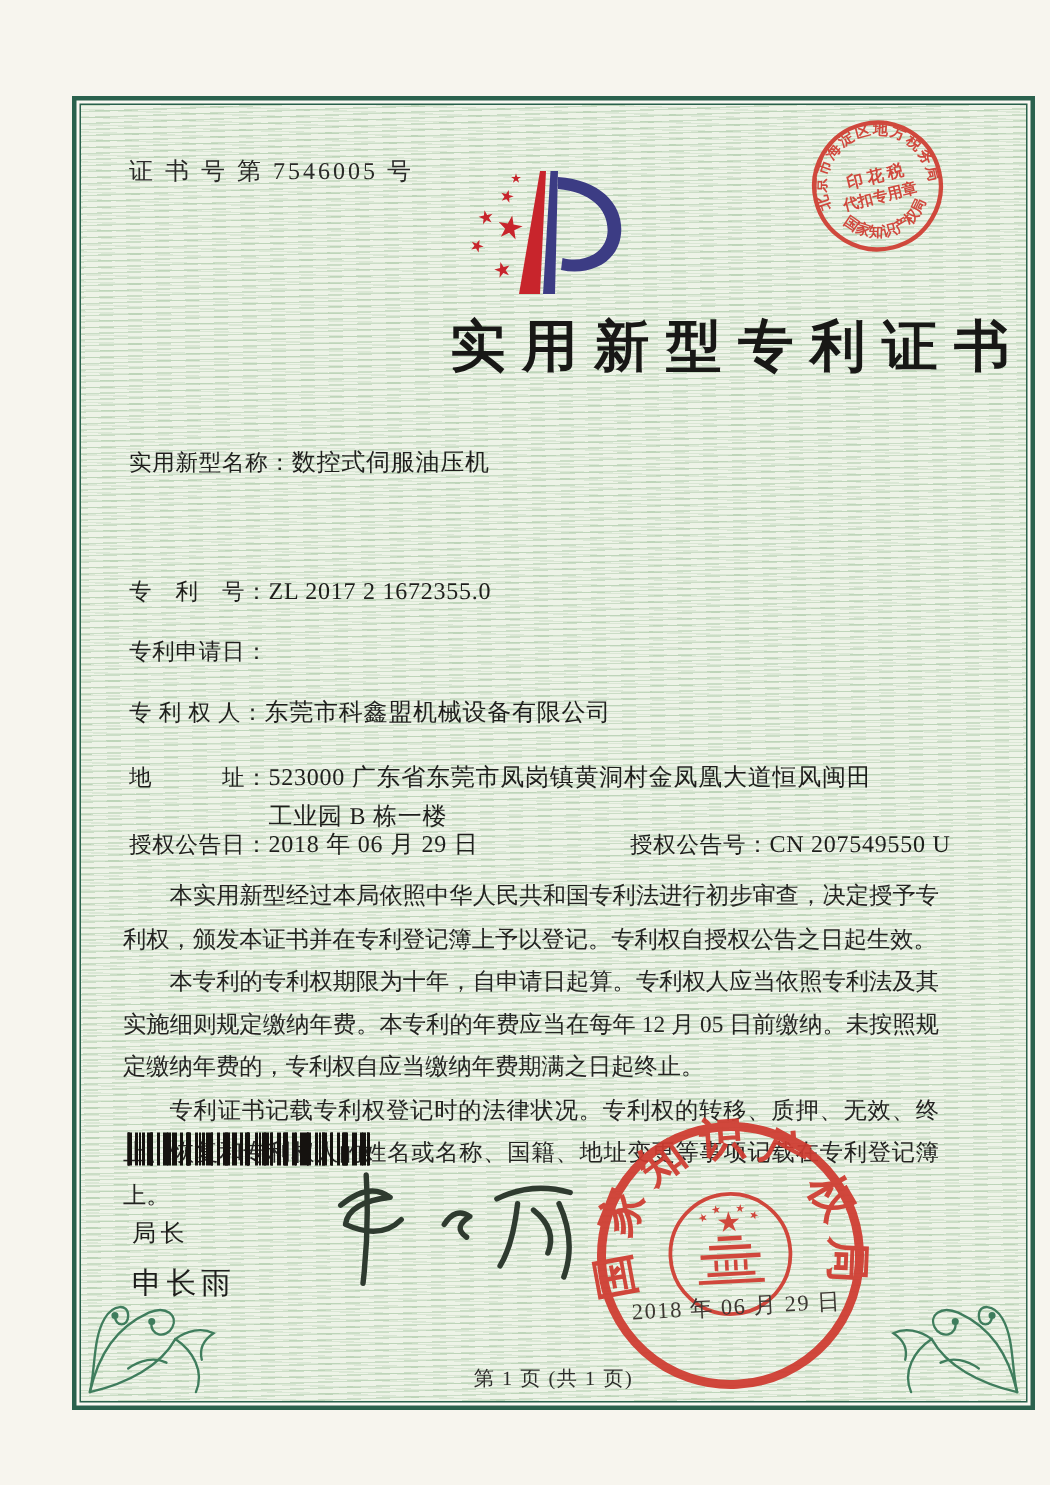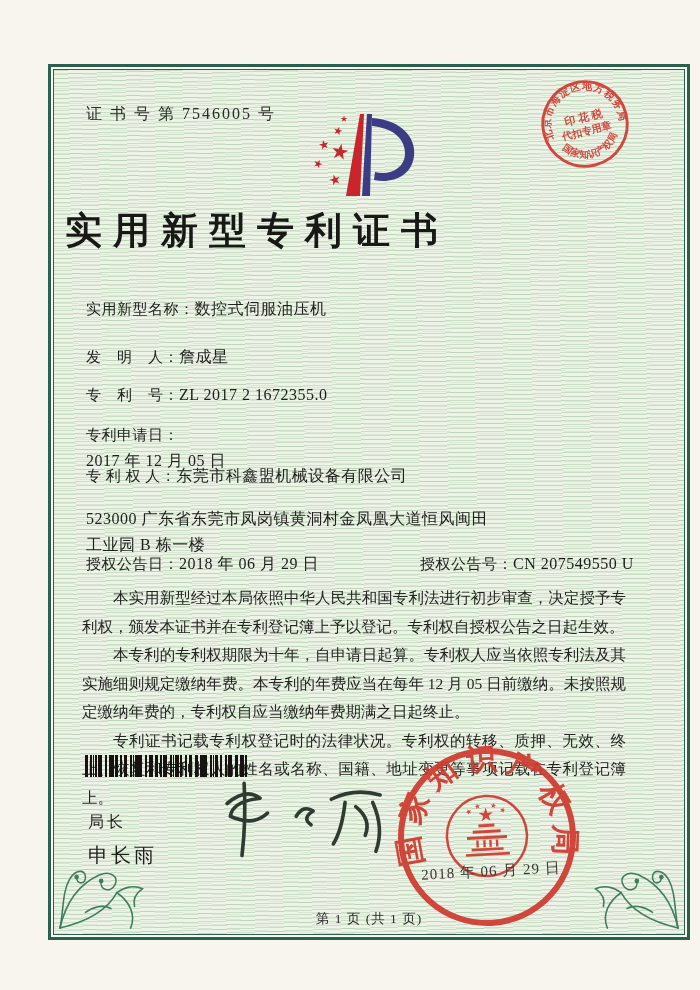--- a/index.html
+++ b/index.html
@@ -26,21 +26,21 @@
       repeating-linear-gradient(178deg, rgba(122,170,120,.30) 0 1px, rgba(255,255,255,0) 1px 4px),
       repeating-linear-gradient(2deg, rgba(122,170,120,.16) 0 1px, rgba(255,255,255,0) 1px 5px);
   }
   .abs{position:absolute;}
   
   .cert-no{left:32px;top:34px;font-size:16px;letter-spacing:2px;color:#2a2a28;}
   
   .logo{left:0;right:0;top:38px;display:flex;justify-content:center;}
   
   .title{
-    left:0;right:0;top:136px;text-align:left;
+    left:0;right:0;top:136px;text-align:right;
     font-size:37px;font-weight:bold;letter-spacing:11px;padding-left:11px;
     color:#181816;
   }
   
   .row{left:32px;display:flex;font-size:16px;line-height:26px;color:#1e1e1c;}
   .row .lbl{white-space:pre;font-size:15px;letter-spacing:.5px;flex:none;}
   .row .val{font-size:16px;letter-spacing:.5px;white-space:pre-wrap;}
   .r-name{top:226px;}
   .r-inventor{top:274px;}
   .r-patno{top:312px;}
@@ -109,37 +109,33 @@
           <use href="#star5" fill="#c8252c" transform="translate(41,72) scale(5.5) rotate(-15)"></use>
         </svg>
       </div>
 
       <div class="abs title">实用新型专利证书</div>
 
       <div class="abs row r-name">
         <span class="lbl">实用新型名称：</span>
         <span class="val">数控式伺服油压机</span>
       </div>
-      <div class="abs row r-inventor">
-        <span class="lbl">发　明　人：</span>
-        <span class="val">詹成星</span>
-      </div>
       <div class="abs row r-patno">
         <span class="lbl">专　利　号：</span>
         <span class="val">ZL 2017 2 1672355.0</span>
       </div>
       <div class="abs row r-filing">
         <span class="lbl">专利申请日：</span>
-        <span class="val">2017 年 12 月 05 日</span>
       </div>
       <div class="abs row r-patentee">
         <span class="lbl">专 利 权 人：</span>
         <span class="val">东莞市科鑫盟机械设备有限公司</span>
       </div>
       <div class="abs row r-address">
+        <span class="lbl">地　　　址：</span>
         <span class="val">523000 广东省东莞市凤岗镇黄洞村金凤凰大道恒风闽田
 工业园 B 栋一楼</span>
       </div>
       <div class="abs row r-grant">
         <span class="lbl">授权公告日：</span>
         <span class="val">2018 年 06 月 29 日</span>
       </div>
       <div class="abs row r-grantno">
         <span class="lbl">授权公告号：</span>
         <span class="val">CN 207549550 U</span>

